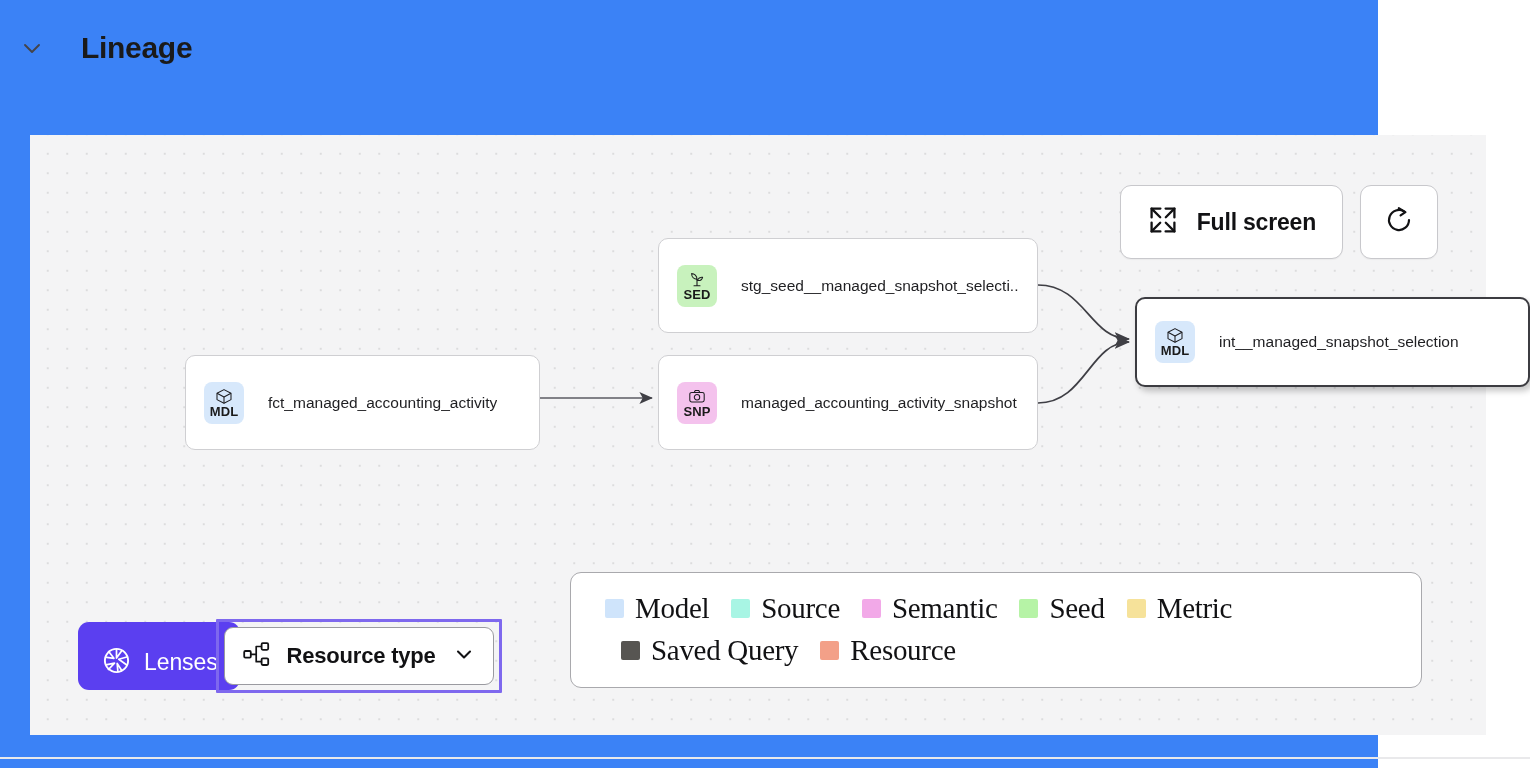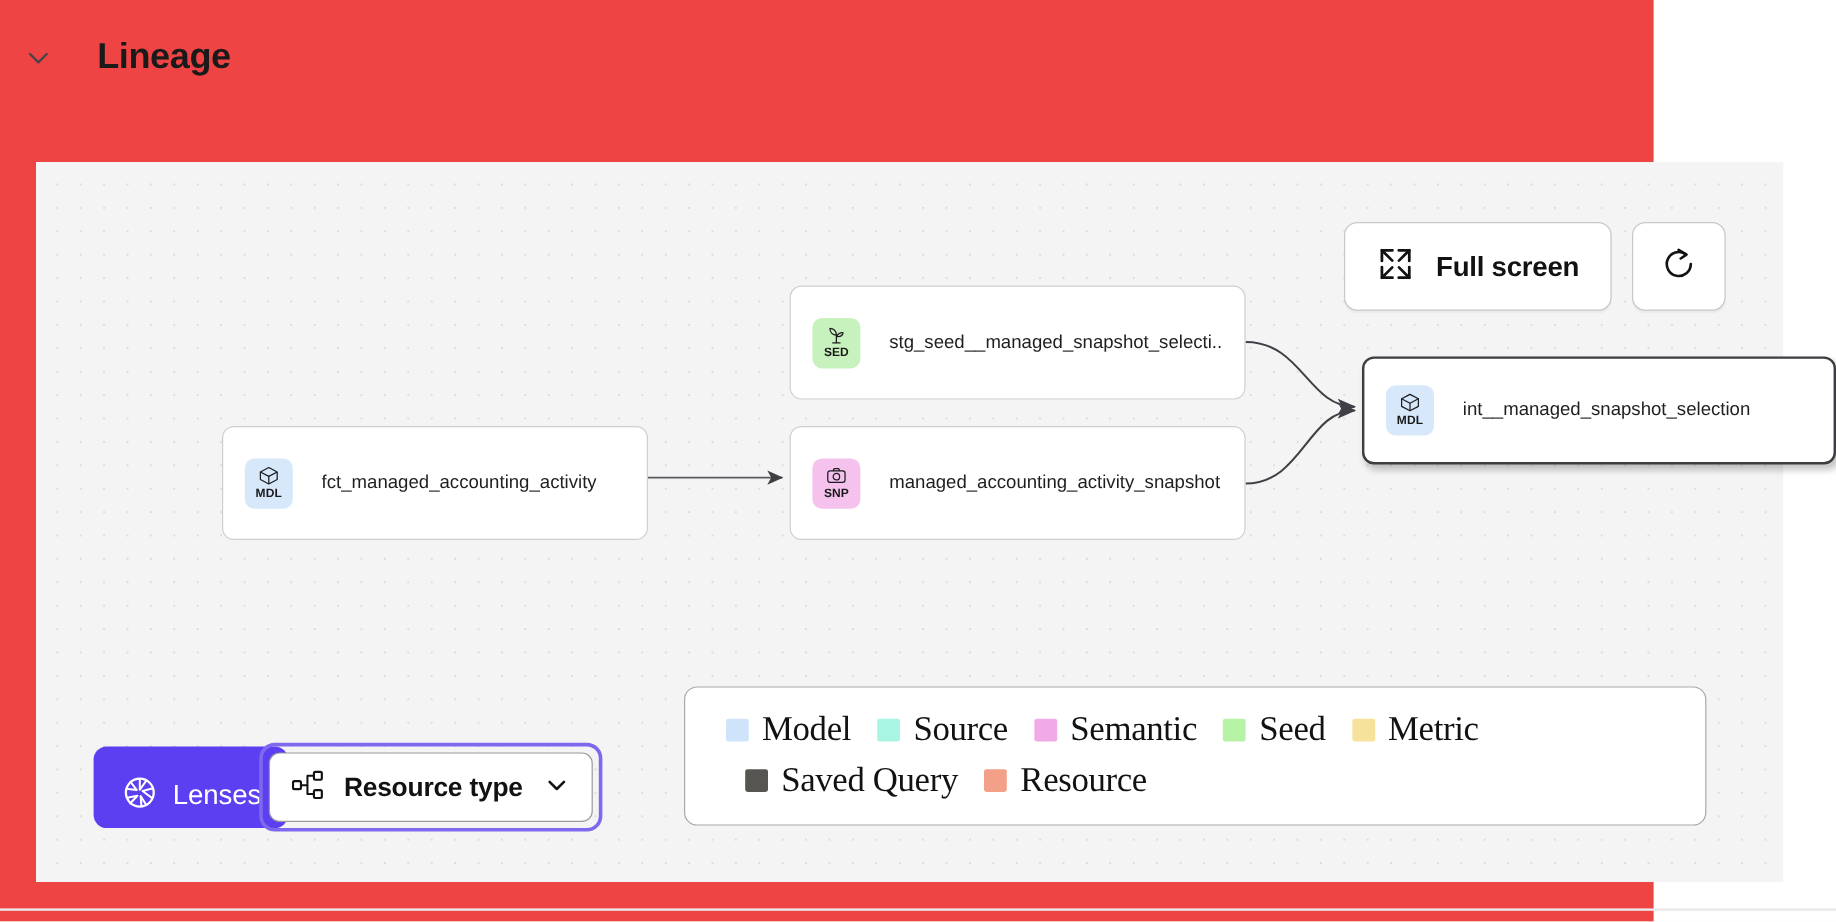--- a/index.html
+++ b/index.html
@@ -4,21 +4,21 @@
 <style>
   * { box-sizing: border-box; }
   html, body {
     margin: 0; padding: 0;
     width: 1530px; height: 768px;
     background: #ffffff;
     font-family: "Liberation Sans", sans-serif;
     overflow: hidden;
   }
 
-  #page { position: relative; width: 1378px; height: 768px; background: #ef4444; }
+  #page { position: relative; width: 1378px; height: 768px; background: #3b82f6; }
 
   
   .section-header {
     position: absolute;
     left: 0; top: 18px;
     display: flex; align-items: center;
     height: 60px;
   }
   .collapse-chevron {
     width: 64px; height: 60px;
@@ -73,21 +73,21 @@
   .node-badge {
     width: 40px; height: 42px;
     border-radius: 8px;
     display: flex; flex-direction: column;
     align-items: center; justify-content: center;
     flex: 0 0 auto;
     gap: 0px;
   }
   .node-badge .badge-glyph { display: block; height: 17px; }
   .node-badge .badge-code {
-    font-size: 10px;
+    font-size: 13px;
     font-weight: 600;
     color: #1a1a1a;
     line-height: 13px;
     letter-spacing: 0.1px;
   }
   .node-label {
     font-size: 15.5px;
     color: #1f1f22;
     margin-left: 24px;
     white-space: nowrap;
@@ -140,21 +140,21 @@
     font-size: 23px;
     font-weight: 500;
     color: #ffffff;
     letter-spacing: -0.1px;
   }
   .resource-type-wrap {
     position: relative;
     margin-left: -24px;
     padding: 5px;
     border: 3px solid #7e68ee;
-    border-radius: 13px;
+    border-radius: 1px;
     background: transparent;
   }
   .resource-type-btn {
     background: #ffffff;
     border: 1px solid #9a9aa0;
     border-radius: 9px;
     height: 58px;
     padding: 0 17px 0 18px;
     display: flex; align-items: center; gap: 16px;
     cursor: pointer;

